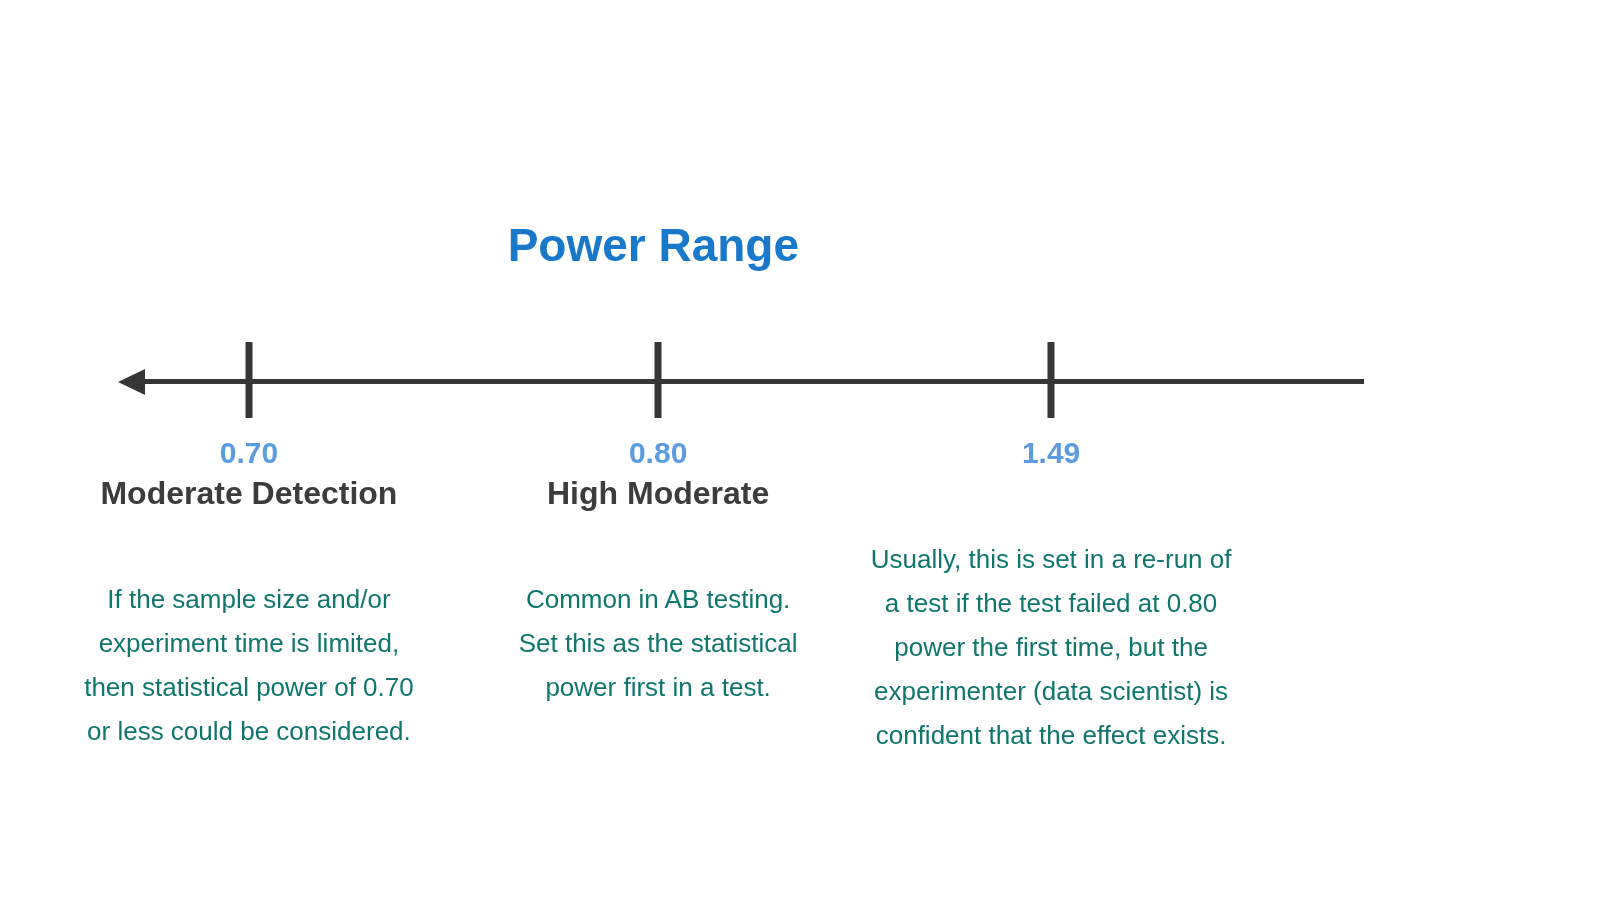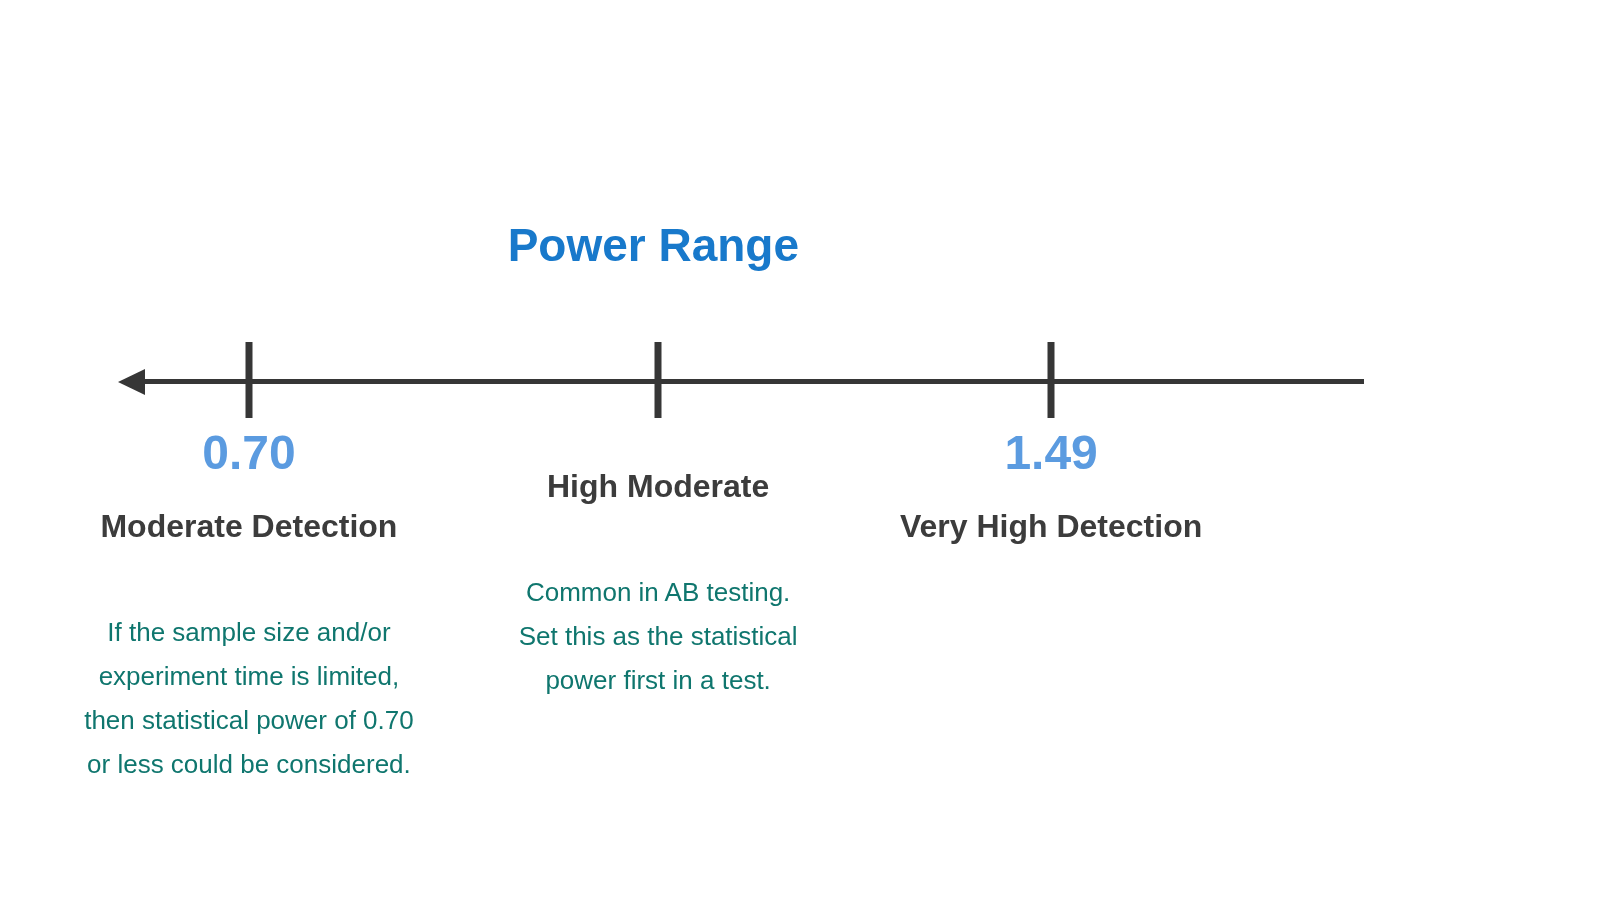--- a/index.html
+++ b/index.html
@@ -69,27 +69,26 @@
 
   
   .point {
     position: absolute;
     top: 433px;
     transform: translateX(-50%);
     width: max-content;
     text-align: center;
   }
   .pt-value {
-    font-size: 48px;
+    font-size: 30px;
     font-weight: 700;
     line-height: 40px;
     color: #5b9be0;
   }
   .pt-text {
-    margin-top: 33px;
   }
   
   .point:nth-child(2) .pt-text {
     transform: translateX(18px);
   }
   .pt-label {
     font-size: 32px;
     font-weight: 700;
     line-height: 40px;
     color: #3c3c3c;
@@ -121,29 +120,34 @@
         <div class="pt-text">
           <div class="pt-label">Moderate Detection</div>
           <div class="pt-desc">If the sample size and/or
 experiment time is limited,
 then statistical power of 0.70
 or less could be considered.</div>
         </div>
       </div>
       <div class="tick" style="left: 48.25%;"></div>
       <div class="point" style="left: 48.25%;">
+        <div class="pt-value">0.80</div>
         <div class="pt-text">
           <div class="pt-label">High Moderate</div>
           <div class="pt-desc">Common in AB testing.
 Set this as the statistical
 power first in a test.</div>
         </div>
       </div>
       <div class="tick" style="left: 77.06%;"></div>
       <div class="point" style="left: 77.06%;">
         <div class="pt-value">1.49</div>
         <div class="pt-text">
-          <div class="pt-label">Very High Detection</div>
+          <div class="pt-desc">Usually, this is set in a re-run of
+a test if the test failed at 0.80
+power the first time, but the
+experimenter (data scientist) is
+confident that the effect exists.</div>
         </div>
       </div>
     </div>
 
 </div>
 
 </body></html>

